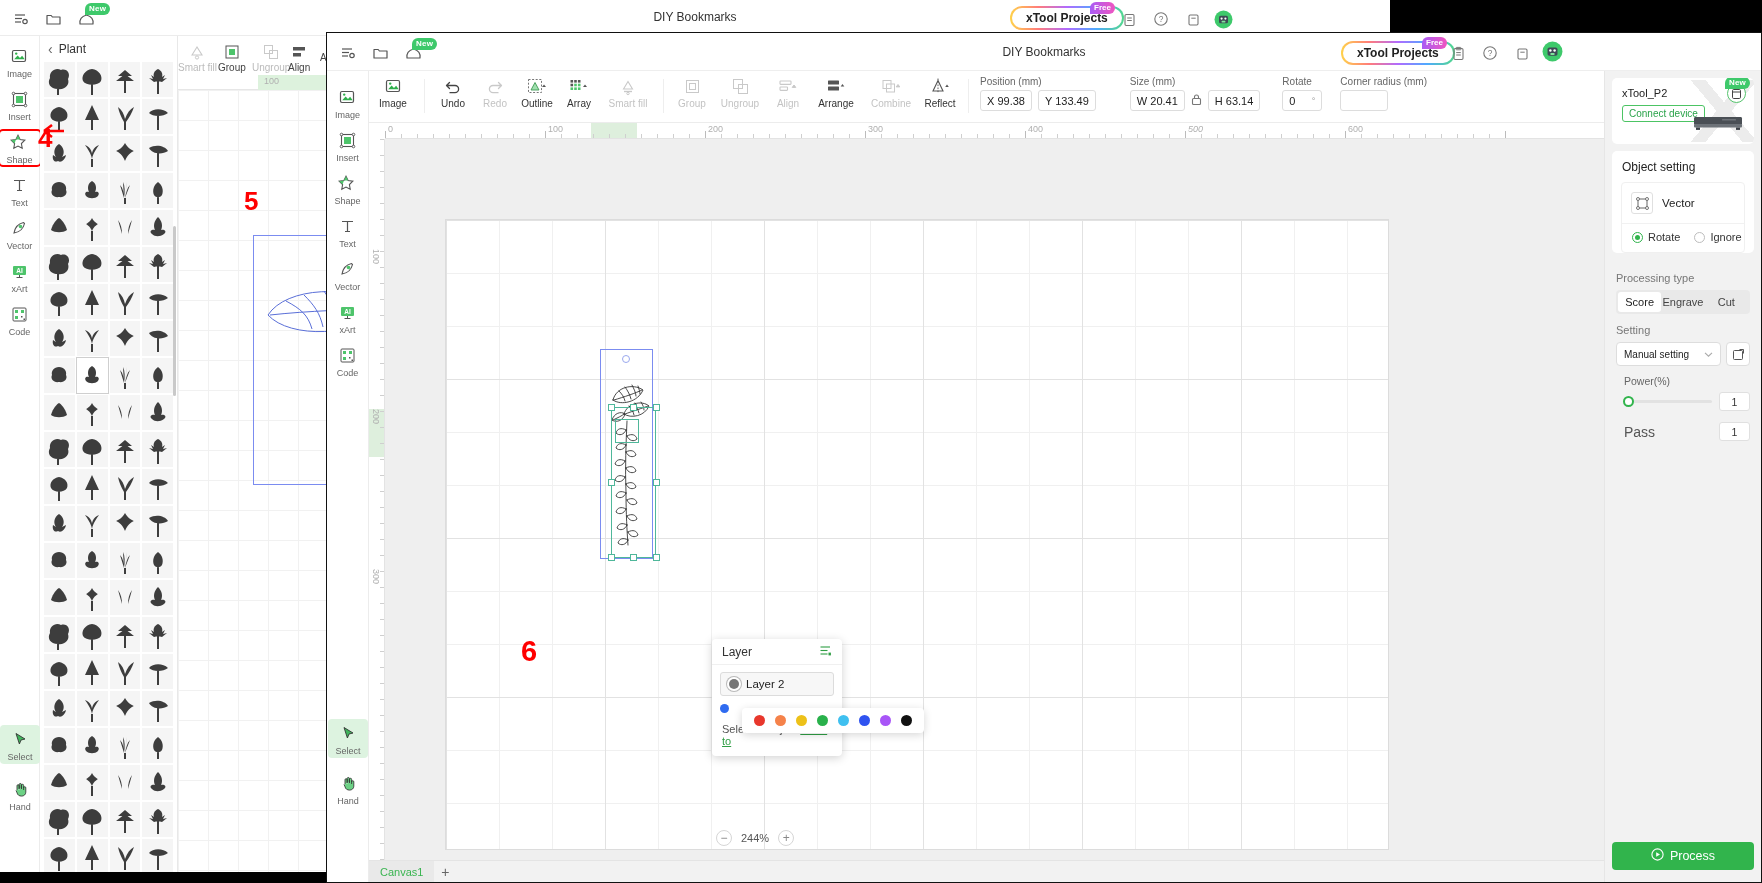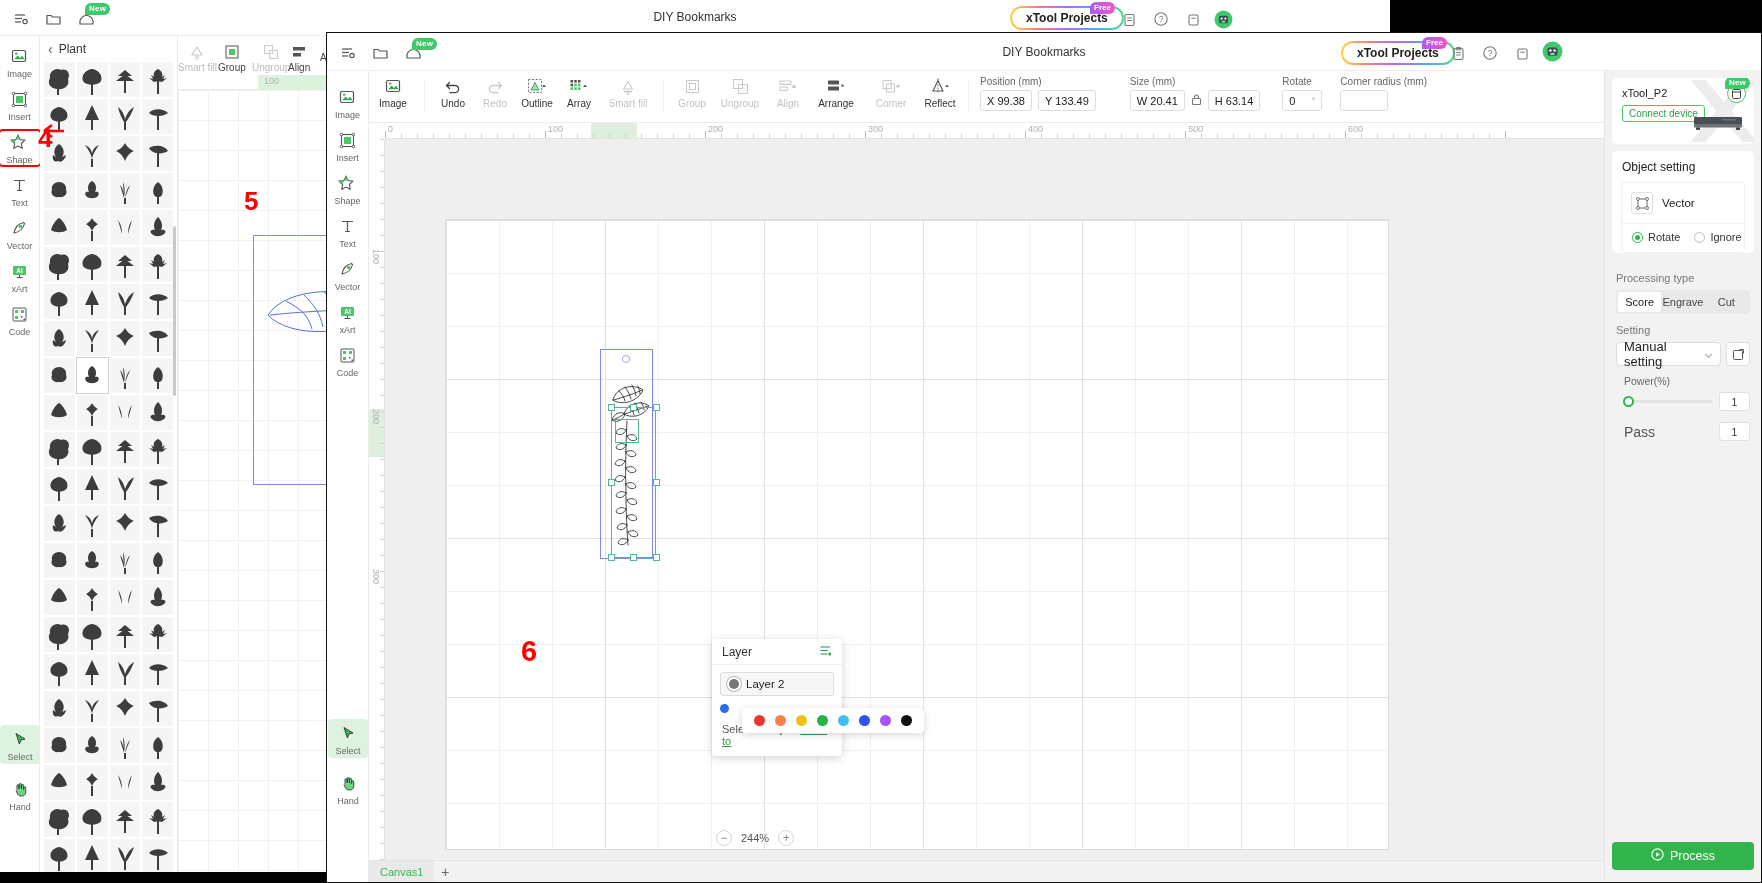--- a/index.html
+++ b/index.html
@@ -315,21 +315,21 @@
   }
   .seg div {
     flex: 1; display: flex; align-items: center; justify-content: center;
     font-size: 11px; color: #444; border-radius: 3px; cursor: pointer;
   }
   .seg div.on { background: #fff; color: #222; }
   .sel-row { display: flex; align-items: center; gap: 5px; }
   .select {
     flex: 1; height: 24px; border: 1px solid #ddd; border-radius: 4px; background: #fff;
     display: flex; align-items: center; justify-content: space-between;
-    padding: 0 7px; font-size: 13px; color: #222; cursor: pointer;
+    padding: 0 7px; font-size: 10px; color: #222; cursor: pointer;
   }
   .icon-sq {
     width: 24px; height: 24px; border: 1px solid #ddd; border-radius: 4px;
     background: #fff; display: flex; align-items: center; justify-content: center; cursor: pointer;
   }
   .param { padding: 9px 11px 0 19px; }
   .param-lbl { font-size: 10.5px; color: #666; margin-bottom: 5px; }
   .param-row { display: flex; align-items: center; gap: 7px; }
   .slider { flex: 1; height: 3px; background: #e2e2e2; border-radius: 2px; position: relative; }
   .slider .fill { position: absolute; left: 0; top: 0; height: 3px; background: #31b44c; border-radius: 2px; }
@@ -1289,21 +1289,21 @@
         <div class="tl">Arrange</div>
       </div>
       <div class="tool dis" style="min-width:56px">
         <div class="ti">
           <svg width="22" height="19" viewBox="0 0 22 19">
               <rect x="3" y="3.5" width="8" height="8" fill="none" stroke="#c9c9c9" stroke-width="1"></rect>
               <rect x="6.5" y="7" width="8" height="8" fill="none" stroke="#c9c9c9" stroke-width="1"></rect>
               <path d="M18 7.5 l1.8 2.4 h-3.6z" fill="#c9c9c9"></path>
             </svg>
         </div>
-        <div class="tl">Corner</div>
+        <div class="tl">Combine</div>
       </div>
       <div class="tool">
         <div class="ti">
           <svg width="22" height="19" viewBox="0 0 22 19">
               <path d="M9 3.5 L14 14 H4 Z" fill="none" stroke="#555" stroke-width="1.1"></path>
               <line x1="9" y1="1.5" x2="9" y2="16" stroke="#555" stroke-width=".9" stroke-dasharray="1.6 1.4"></line>
               <path d="M18 7.5 l1.8 2.4 h-3.6z" fill="#555"></path>
             </svg>
         </div>
         <div class="tl">Reflect</div>

